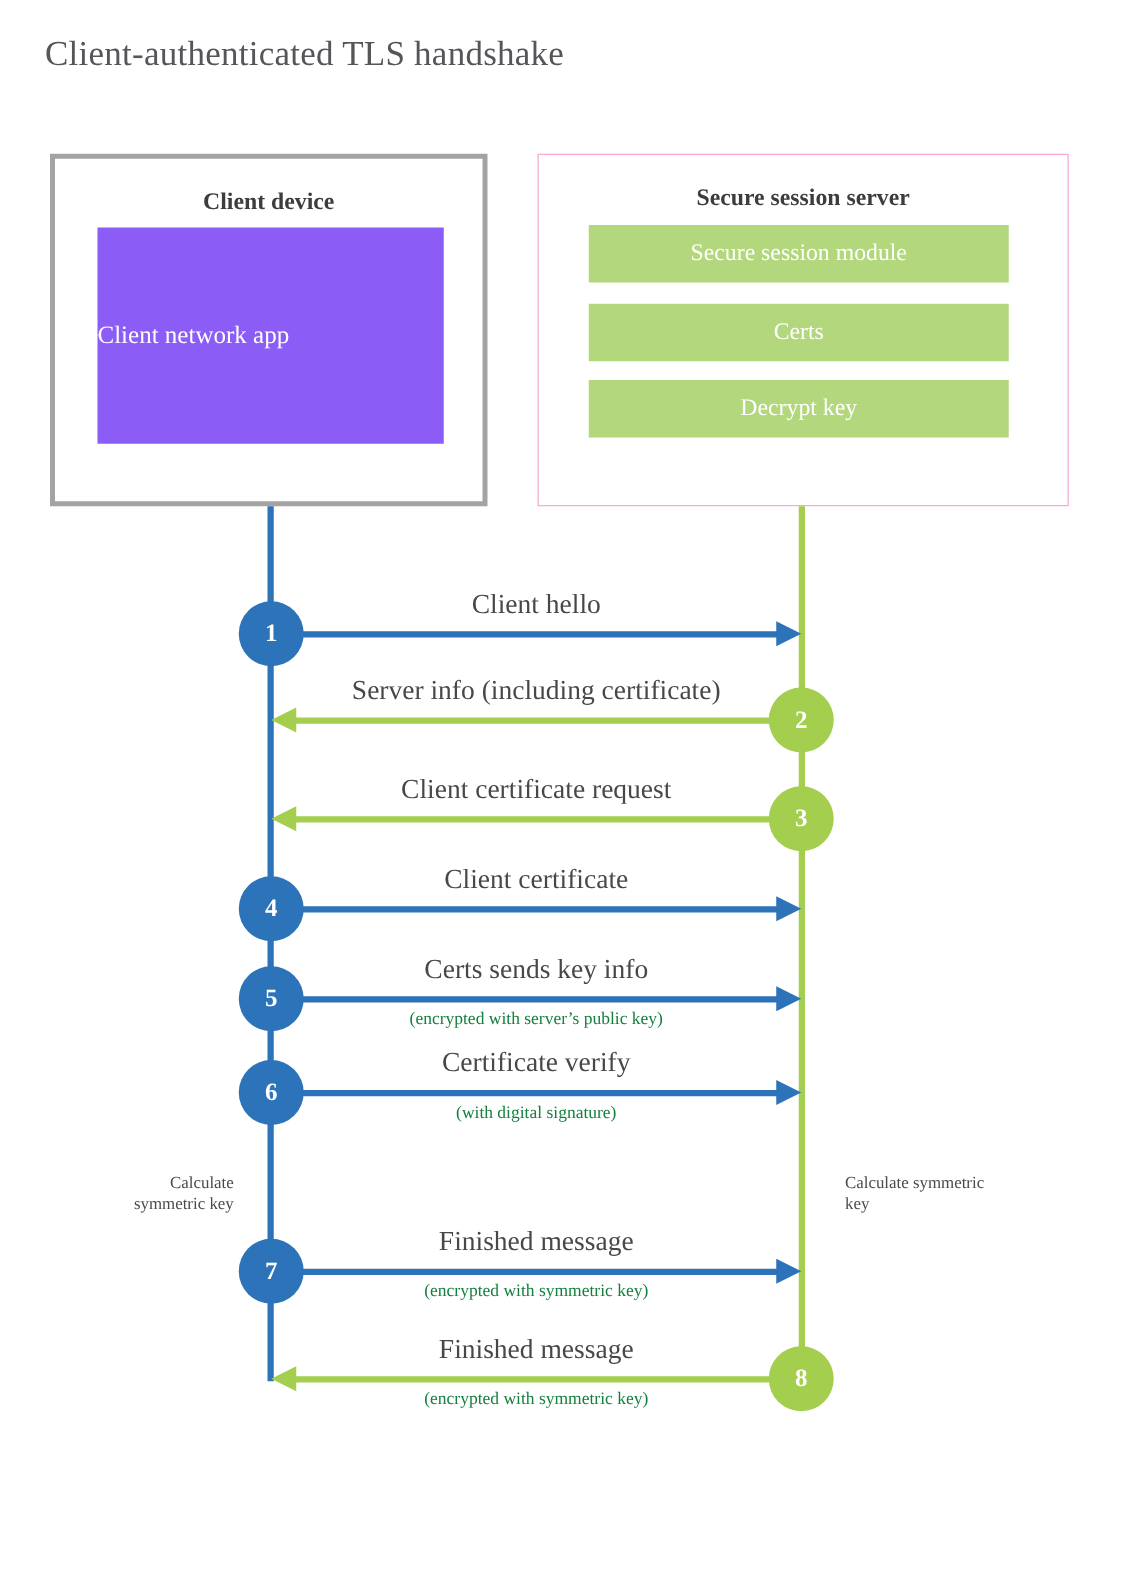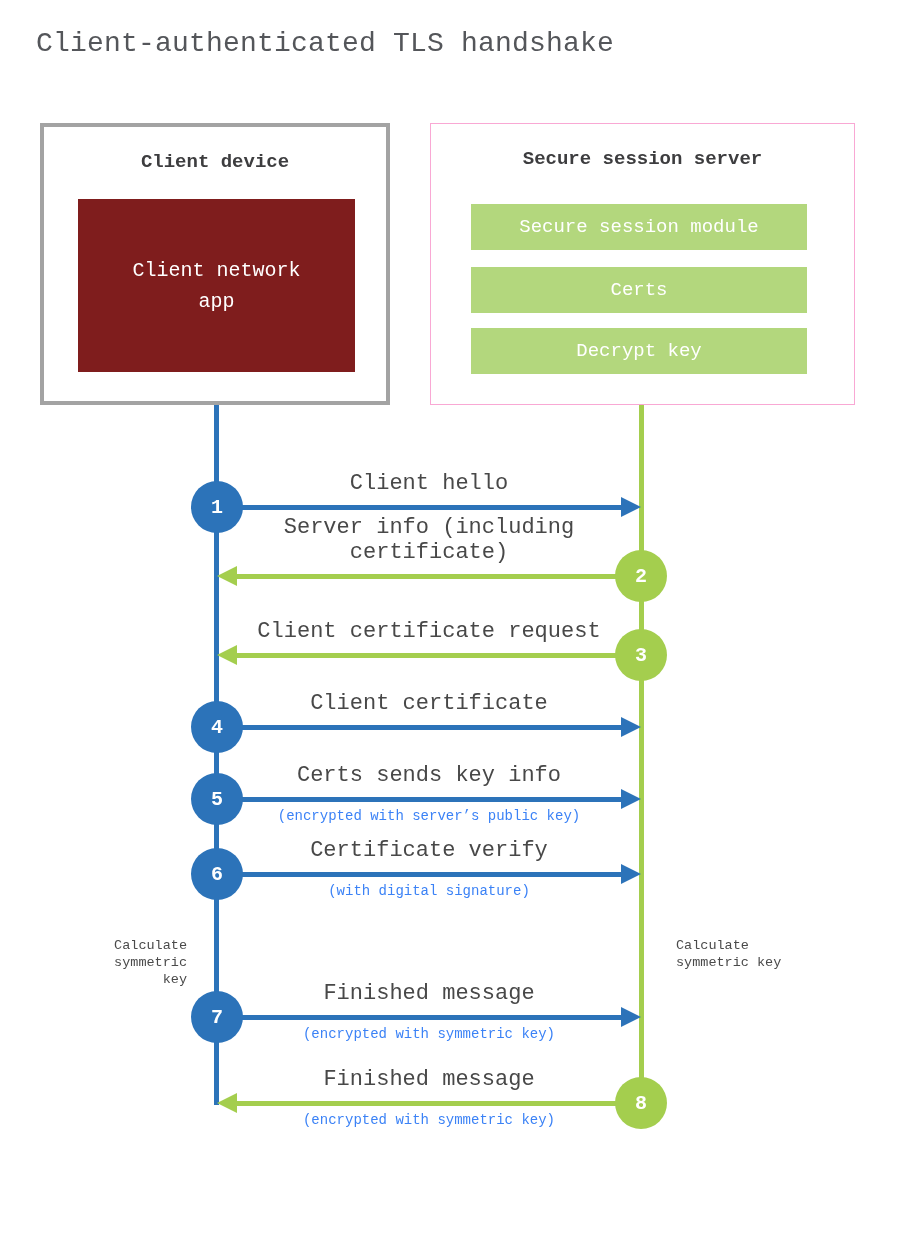--- a/index.html
+++ b/index.html
@@ -1,40 +1,40 @@
 <!DOCTYPE html>
 <html><head>
 <meta charset="utf-8">
 <style>
   html,body { margin:0; padding:0; background:#ffffff; }
   #page {
     position:relative; width:900px; height:1221px; background:#ffffff;
-    font-family:Liberation Mono, monospace; overflow:hidden;
+    font-family:Liberation Serif, serif; overflow:hidden;
   }
   .title {
     position:absolute; left:36px; top:28px;
     font-size:28px; font-weight:300; color:#54565a; letter-spacing:0.2px;
   }
 
   
   .actor-box { position:absolute; top:123px; height:282px; background:#fff; box-sizing:border-box; }
   .client-box { left:40px; width:350px; border:4px solid #a3a3a3; }
   .server-box { left:430px; width:425px; border:1px solid #f9a8d4; }
   .actor-title {
     margin-top:24px; text-align:center;
     font-size:19px; font-weight:bold; color:#3d3d3f;
   }
   .app-rect {
-    position:absolute; left:34px; top:72px; width:277px; height:173px;
-    background:#7f1d1d; display:flex; align-items:center; justify-content:center;
+    position:absolute; left:34px; top:55px; width:277px; height:173px;
+    background:#8b5cf6; display:flex; align-items:center; justify-content:flex-start;
   }
   .app-rect span {
     color:#ffffff; font-size:20px; text-align:center; max-width:190px; line-height:1.55;
   }
-  .bars { position:absolute; left:40px; top:80px; width:336px; }
+  .bars { position:absolute; left:40px; top:56px; width:336px; }
   .bar {
     height:46px; background:#b3d77d; color:#ffffff; font-size:19px;
     display:flex; align-items:center; justify-content:center;
   }
   .bar-1 { margin-bottom:17px; }
   .bar-2 { margin-bottom:15px; }
 
   
   .lifeline { position:absolute; top:405px; width:5px; height:700px; }
   .lifeline.blue  { left:214px; background:#2c73b9; }
@@ -52,21 +52,21 @@
   }
   .circle.client { left:191px; background:#2c73b9; }
   .circle.server { left:615px; background:#a4ce4e; }
 
   .msg-label {
     position:absolute; left:217px; width:424px; bottom:11px;
     text-align:center; font-size:22px; color:#484848;
   }
   .msg-sub {
     position:absolute; left:217px; width:424px; top:9px;
-    text-align:center; font-size:14px; color:#3b82f6;
+    text-align:center; font-size:14px; color:#15803d;
   }
   .arrow-line { position:absolute; top:-2px; height:5px; }
   .arrow-line.blue  { left:217px; width:406px; background:#2c73b9; }
   .arrow-line.green { left:235px; width:406px; background:#a4ce4e; }
   .arrow-head { position:absolute; top:-10px; width:0; height:0;
     border-top:10px solid transparent; border-bottom:10px solid transparent; }
   .arrow-head.right { left:621px; border-left:20px solid #2c73b9; }
   .arrow-head.left  { left:217px; border-right:20px solid #a4ce4e; }
 
   

